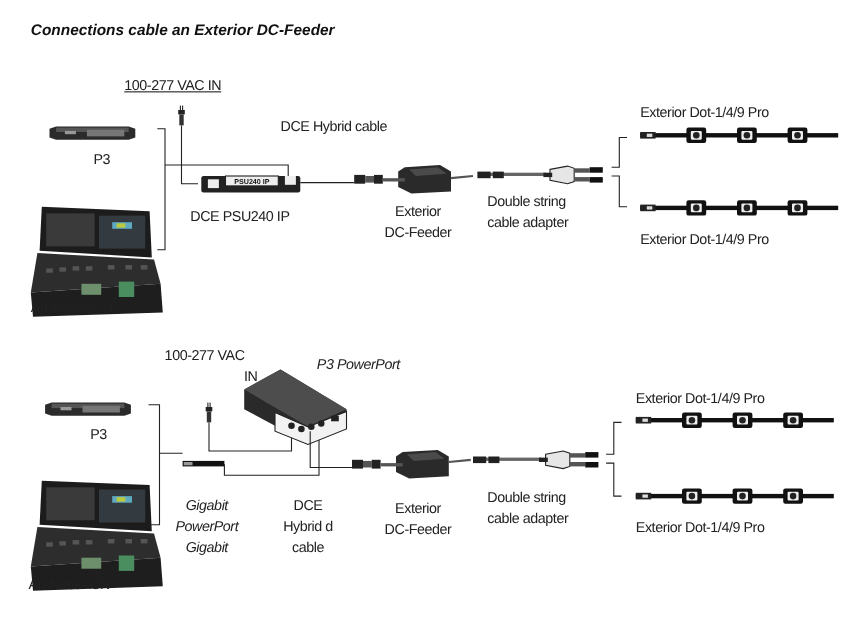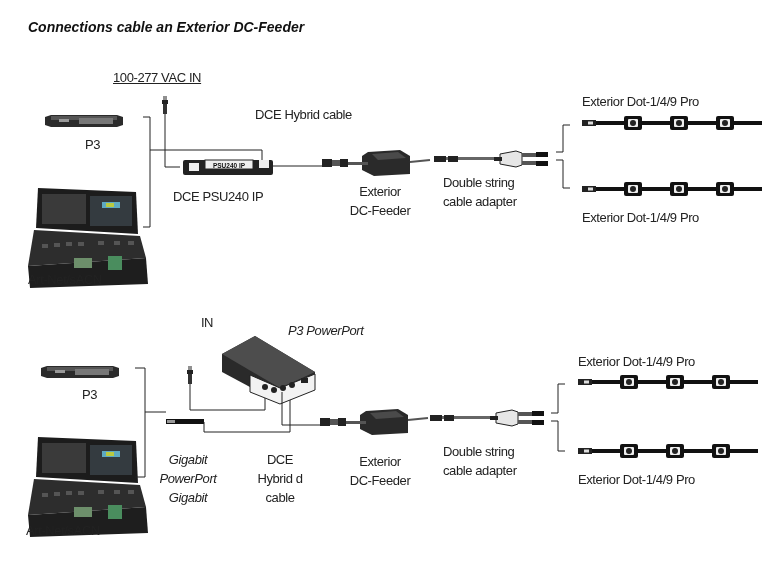--- a/index.html
+++ b/index.html
@@ -156,21 +156,22 @@
   <div>DC-Feeder</div>
 </div>
 <div class="lbl" style="left:443px; top:173px;">
   <div>Double string</div>
   <div>cable adapter</div>
 </div>
 <div class="lbl" style="left:582px; top:92px;">Exterior Dot-1/4/9 Pro</div>
 <div class="lbl" style="left:582px; top:208px;">Exterior Dot-1/4/9 Pro</div>
 
 <div class="lbl c" style="left:138px; top:313px; width:96px;">
-  <div style="text-align:center; padding-left:42px;">IN</div>
+  <div>100-277   VAC</div>
+  <div style="text-align:right; padding-left:42px;">IN</div>
 </div>
 <div class="lbl" style="left:288px; top:321px;font-style:italic;">P3 PowerPort</div>
 <div class="lbl" style="left:82px; top:385px;">P3</div>
 <div class="lbl" style="left:26px; top:521px;">Art-Net/sACN</div>
 <div class="lbl c" style="left:155px; top:450px; width:66px;font-style:italic;">
   <div>Gigabit</div>
   <div>PowerPort</div>
   <div>Gigabit</div>
 </div>
 <div class="lbl c" style="left:250px; top:450px; width:60px;text-align:center;">

